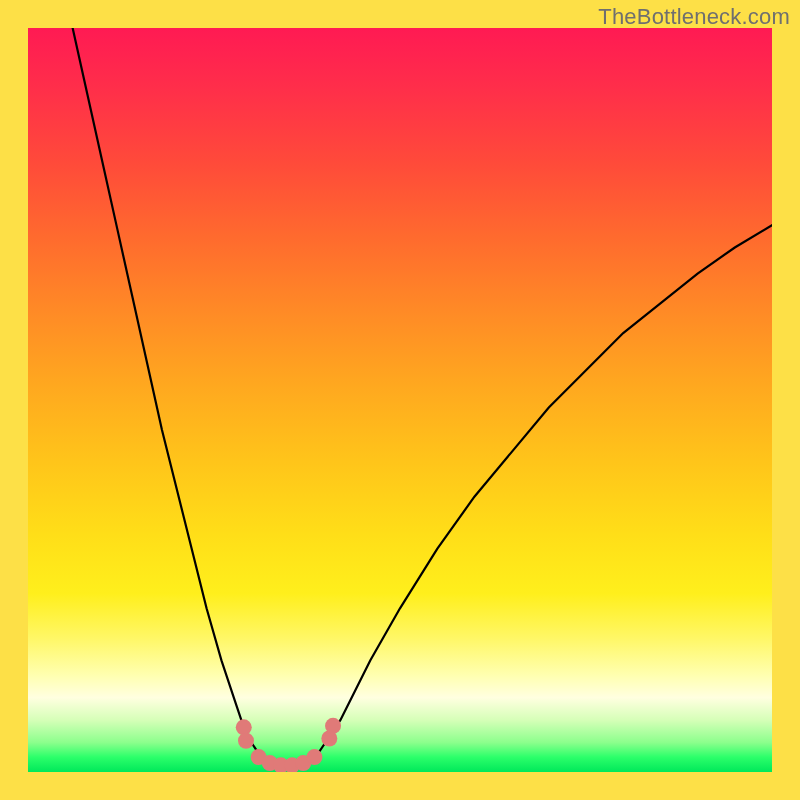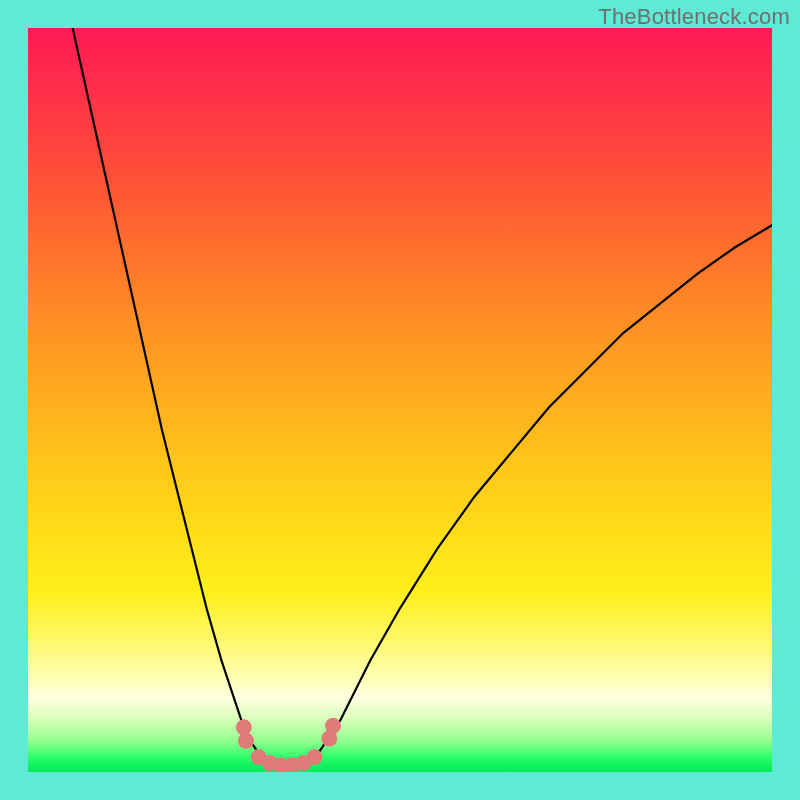--- a/index.html
+++ b/index.html
@@ -8,21 +8,21 @@
     width: 800px;
     height: 800px;
     background: #000;
     overflow: hidden;
     font-family: Arial, Helvetica, sans-serif;
   }
   .frame {
     position: absolute;
     top: 0; left: 0;
     width: 800px; height: 800px;
-    background: #5eead4;
+    background: #fde047;
   }
   .plot {
     position: absolute;
     top: 28px;
     left: 28px;
     width: 744px;
     height: 744px;
     overflow: hidden;
   }
   .gradient {

